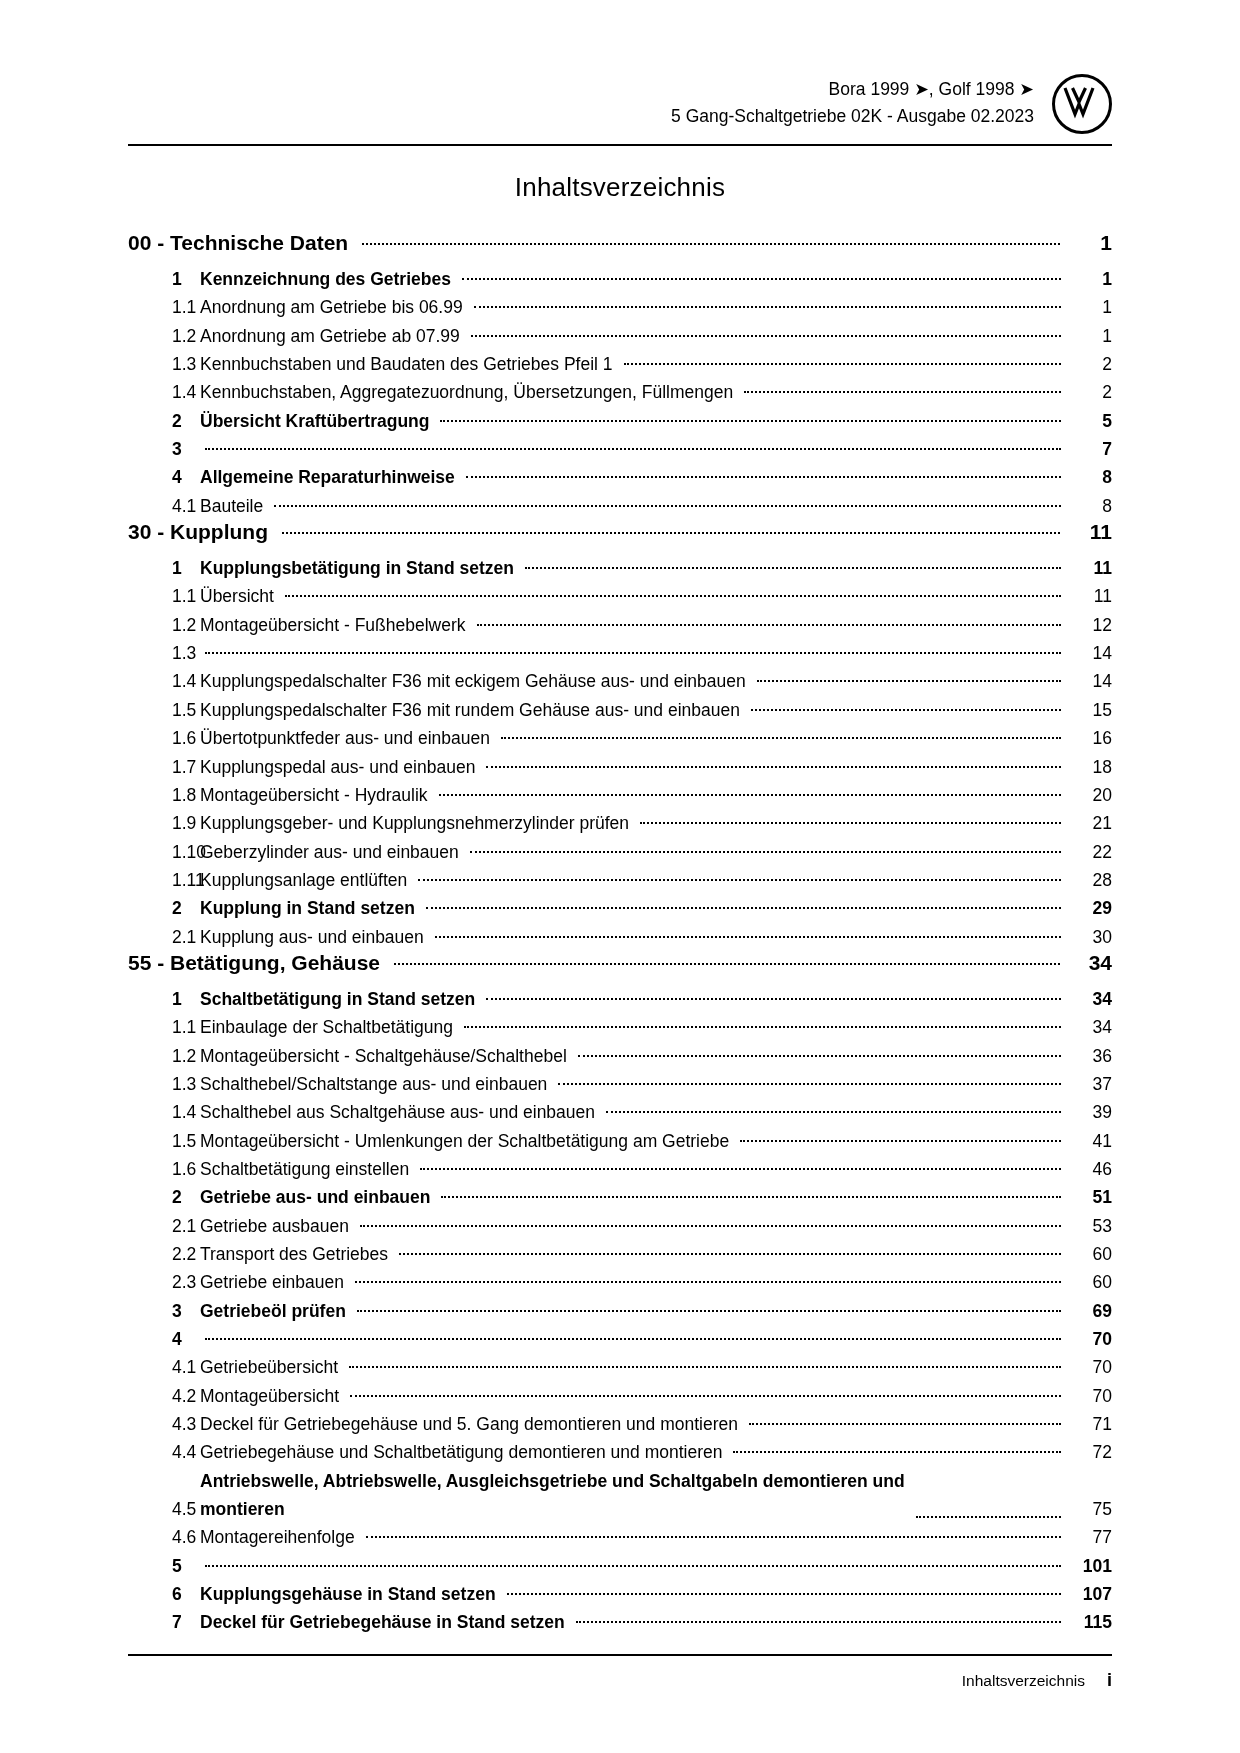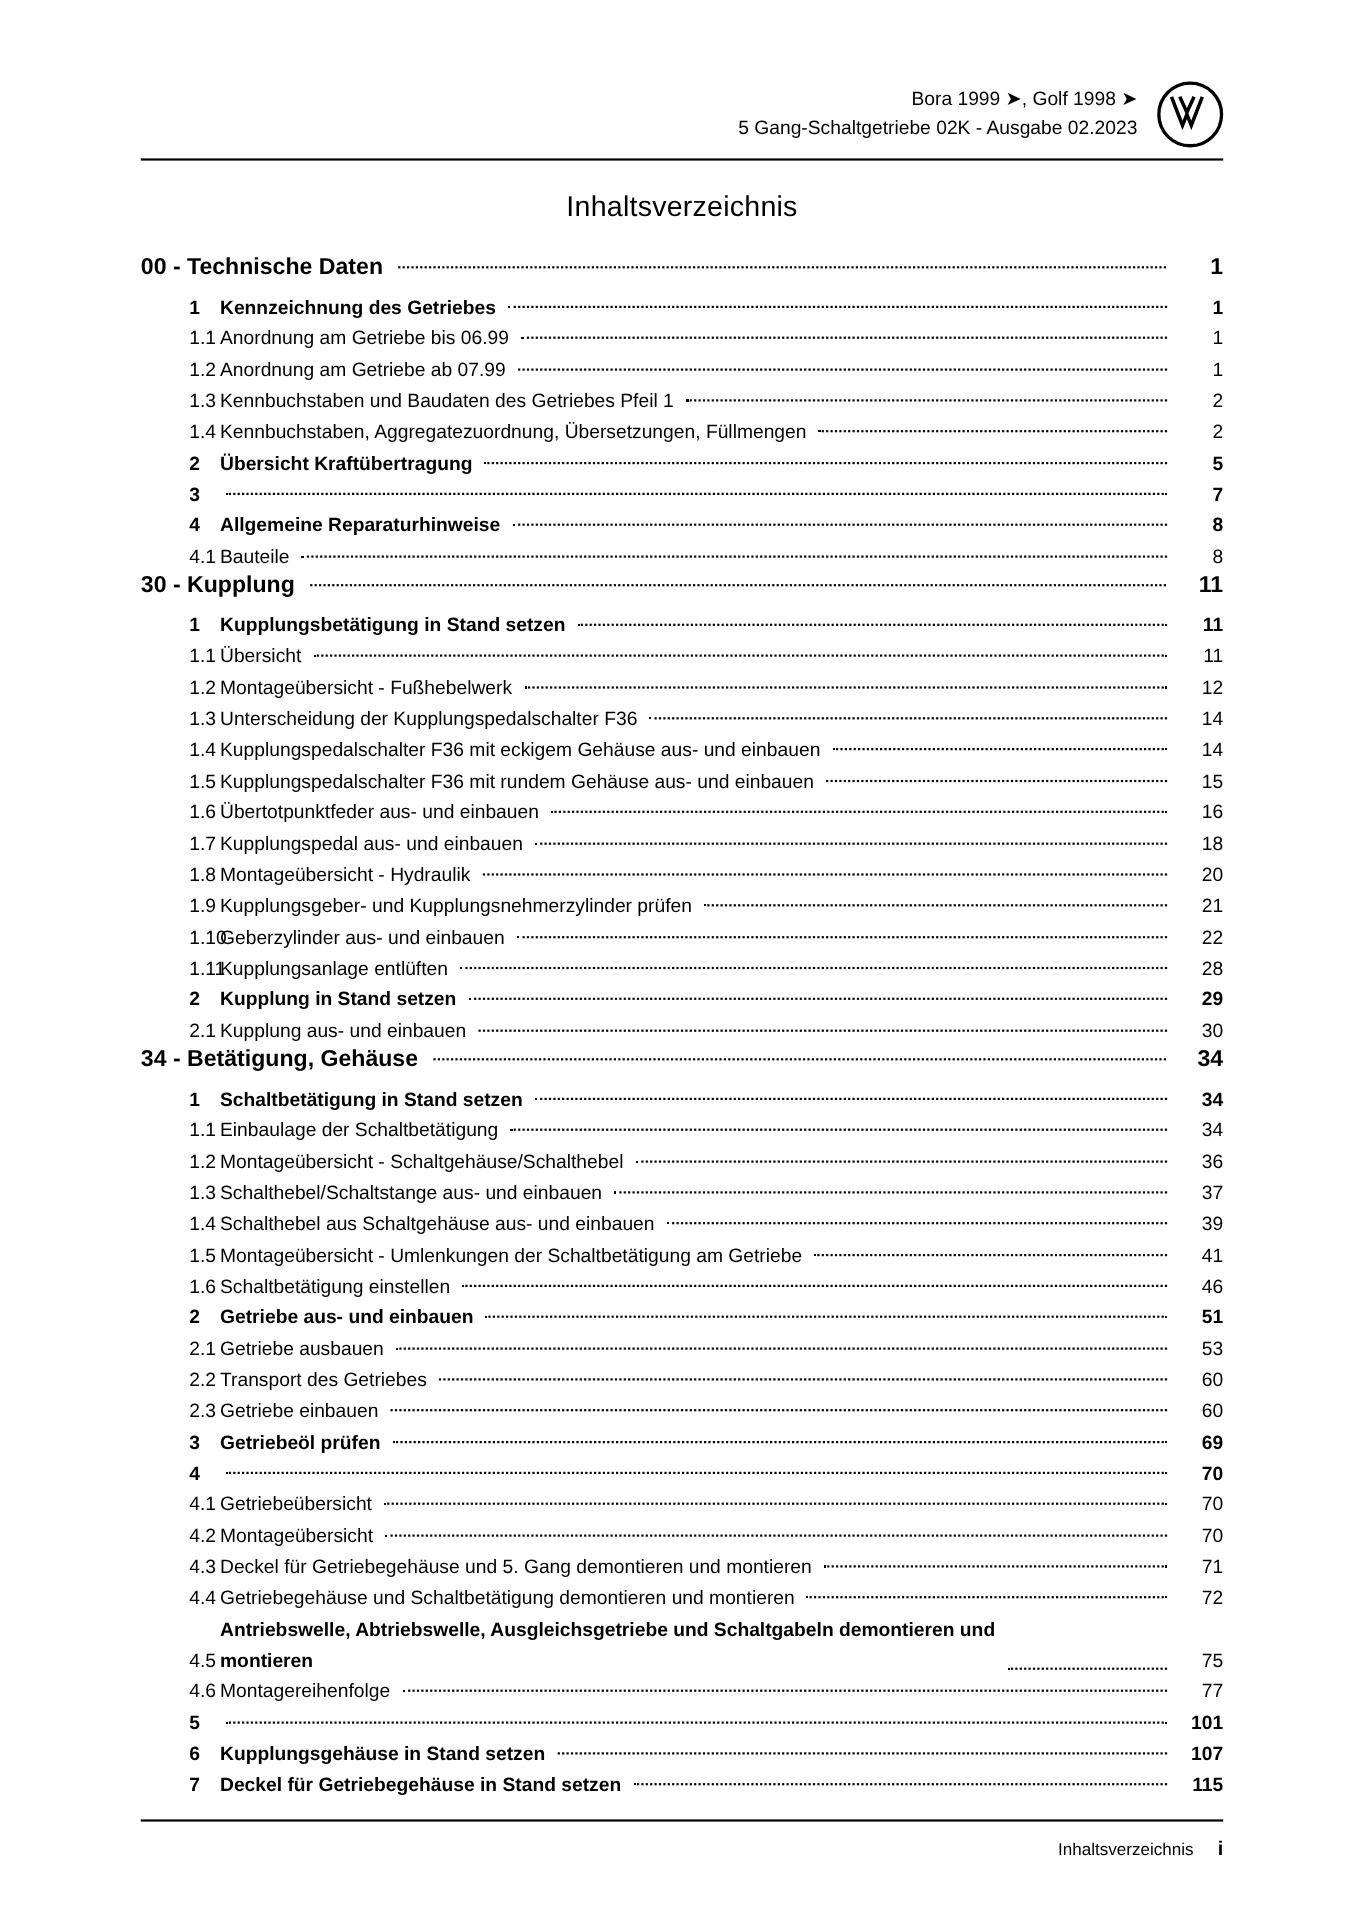--- a/index.html
+++ b/index.html
@@ -244,21 +244,20 @@
         <span class="pg">11</span>
       </div>
       <div class="row level2">
         <span class="num">1.2</span>
         <span class="txt">Montageübersicht - Fußhebelwerk</span>
         <span class="leader"></span>
         <span class="pg">12</span>
       </div>
       <div class="row level2">
         <span class="num">1.3</span>
-        <span class="txt">Unterscheidung der Kupplungspedalschalter F36</span>
         <span class="leader"></span>
         <span class="pg">14</span>
       </div>
       <div class="row level2">
         <span class="num">1.4</span>
         <span class="txt">Kupplungspedalschalter F36 mit eckigem Gehäuse aus- und einbauen</span>
         <span class="leader"></span>
         <span class="pg">14</span>
       </div>
       <div class="row level2">
@@ -309,21 +308,21 @@
         <span class="leader"></span>
         <span class="pg">29</span>
       </div>
       <div class="row level2">
         <span class="num">2.1</span>
         <span class="txt">Kupplung aus- und einbauen</span>
         <span class="leader"></span>
         <span class="pg">30</span>
       </div>
       <div class="chapter-head">
-        <span class="ch-label">34 - Betätigung, Gehäuse</span>
+        <span class="ch-label">55 - Betätigung, Gehäuse</span>
         <span class="leader"></span>
         <span class="pg">34</span>
       </div>
       <div class="row level1">
         <span class="num">1</span>
         <span class="txt">Schaltbetätigung in Stand setzen</span>
         <span class="leader"></span>
         <span class="pg">34</span>
       </div>
       <div class="row level2">

